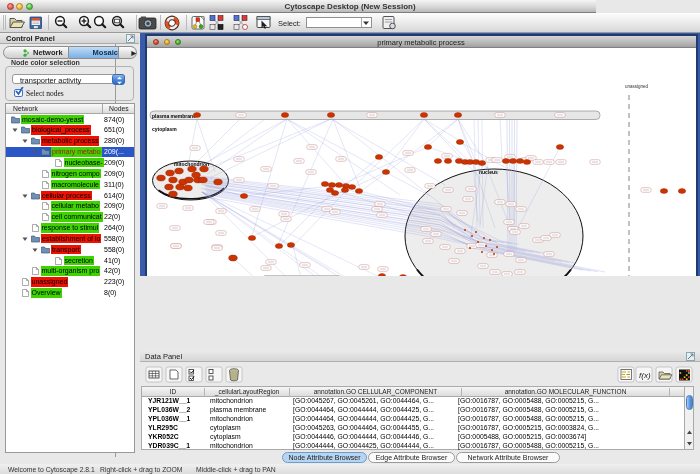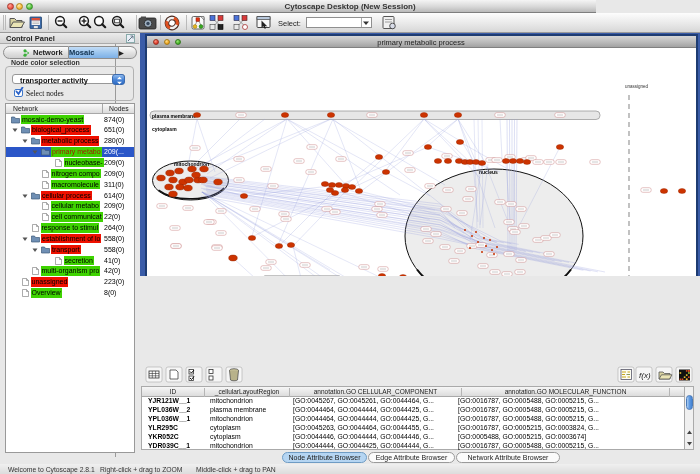--- a/index.html
+++ b/index.html
@@ -16,29 +16,29 @@
 #toolbar { left:0; top:13px; width:700px; height:20px;
   background:linear-gradient(#fdfdfd, #e9e9e9 55%, #d7d7d7);
   border-bottom:1px solid #9a9a9a; }
 .tsep { top:2px; width:1px; height:15px; background:#bababa; }
 
 #cpanel { left:0; top:33px; width:116px; height:424px; background:#e8e8e8; border-right:1px solid #9a9a9a; }
 #cpanel-hdr { left:0; top:0; width:139px; height:11px; background:linear-gradient(#ebebeb,#d4d4d4); border-bottom:1px solid #aaa; }
 #cpanel-hdr span { position:absolute; left:6px; top:1px; font-size:7.5px; font-weight:bold; color:#222; }
 #tabs { left:3px; top:12.5px; width:134px; height:13px; }
 .seg { position:absolute; top:0; height:13px; border:1px solid #8e8e8e; font-size:7.5px; font-weight:bold; color:#222;
-  text-align:left; line-height:12px; background:linear-gradient(#fdfdfd,#e3e3e3 50%,#cfcfcf); }
+  text-align:right; line-height:12px; background:linear-gradient(#fdfdfd,#e3e3e3 50%,#cfcfcf); }
 #seg-net { left:0; width:66px; border-radius:6.5px 0 0 6.5px; }
 #seg-mos { left:66px; width:50px; background:linear-gradient(#c2dcf6,#9cc6ef 50%,#7db0e6); color:#10304e; border-left:none; }
 #seg-arr { left:116px; width:18px; border-radius:0 6.5px 6.5px 0; font-size:6px; border-left:none; line-height:13px; }
 
 #groupbox { left:5px; top:32.5px; width:129px; height:35px; border:1px solid #b2b2b2; border-radius:4px; }
 #groupbox-lbl { left:9px; top:26px; background:#e8e8e8; padding:0 2px; font-size:7px; font-weight:bold; color:#333; }
 #combo { left:12px; top:41px; width:113px; height:10px; background:#fff; border:1px solid #989898; border-radius:3px; }
-#combo .txt { position:absolute; left:7px; top:1px; font-size:7.5px; color:#111;font-weight:bold; }
+#combo .txt { position:absolute; left:7px; top:1px; font-size:7.5px; color:#111; }
 #combo .step { position:absolute; right:-1px; top:-1px; width:13px; height:11px; border-radius:3px;
   background:linear-gradient(#8db9ee,#4a86d8 50%,#2f6cc4); border:1px solid #3a6bb0; }
 #checkbox { left:14px; top:55.5px; width:8.5px; height:8.5px; background:#fff; border:1.5px solid #3f77c8; border-radius:2px; }
 #checkbox-lbl { left:26px; top:56px; font-size:7.5px; color:#111;font-family:Liberation Serif, serif; }
 
 #tree { left:5px; top:70px; width:130px; height:350px; background:#fff; border:1px solid #999; }
 #tree-hdr { left:0; top:0; width:128px; height:10px; background:linear-gradient(#fafafa,#dcdcdc); border-bottom:1px solid #a8a8a8; }
 #tree-hdr .c1 { position:absolute; left:7px; top:1px; font-size:6.8px; color:#222; }
 #tree-hdr .c2 { position:absolute; left:103px; top:1px; font-size:6.8px; color:#222; }
 #tree-hdr .vline { position:absolute; left:96px; top:0; width:1px; height:10px; background:#a8a8a8; }
@@ -940,20 +940,27 @@
         <circle cx="343" cy="191" r="1" fill="#c93200"></circle>
         <circle cx="350" cy="198" r="1" fill="#c93200"></circle>
         <circle cx="337" cy="189" r="1" fill="#c93200"></circle>
         <circle cx="347" cy="205" r="1" fill="#c93200"></circle>
       </svg>
     <div id="grip"></div>
   </div>
 </div>
 
 <div id="dpanel" class="abs">
+  <div id="dpanel-hdr">
+      <span>Data Panel</span>
+    <svg class="abs" style="left:546px;top:2px" width="9" height="9" viewBox="0 0 9 9">
+      <rect x="0.5" y="0.5" width="8" height="8" fill="#e8eef6" stroke="#8aa"></rect>
+      <path d="M2 7 L7 2 M7 2 L4.5 2 M7 2 L7 4.5" stroke="#678" stroke-width="1" fill="none"></path>
+      </svg>
+  </div>
   <svg class="abs" style="left:0;top:0" width="560" height="36" viewBox="0 0 560 36">
       <rect x="6" y="17" width="16" height="15" rx="2" fill="#f6f6f6" stroke="#b5b5b5" stroke-width="0.7"></rect>
       <rect x="9" y="21" width="10" height="7" fill="#fff" stroke="#333" stroke-width="0.8"></rect>
       <line x1="9" y1="23.5" x2="19" y2="23.5" stroke="#333" stroke-width="0.6"></line>
       <line x1="9" y1="25.8" x2="19" y2="25.8" stroke="#333" stroke-width="0.6"></line>
       <line x1="12.3" y1="21" x2="12.3" y2="28" stroke="#333" stroke-width="0.6"></line>
       <line x1="15.6" y1="21" x2="15.6" y2="28" stroke="#333" stroke-width="0.6"></line>
       <rect x="26" y="17" width="16" height="15" rx="2" fill="#f6f6f6" stroke="#b5b5b5" stroke-width="0.7"></rect>
       <path d="M30 20 L36 20 L38 22 L38 29 L30 29 Z" fill="#fff" stroke="#444" stroke-width="0.8"></path>
       <rect x="46" y="17" width="16" height="15" rx="2" fill="#f6f6f6" stroke="#b5b5b5" stroke-width="0.7"></rect>

